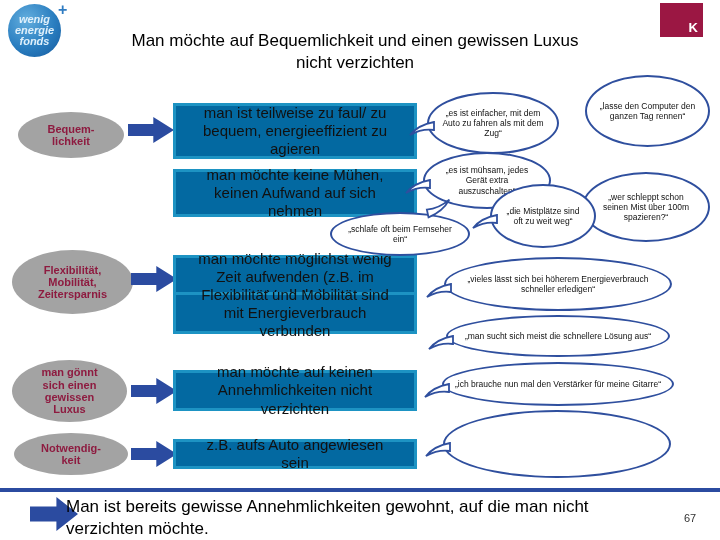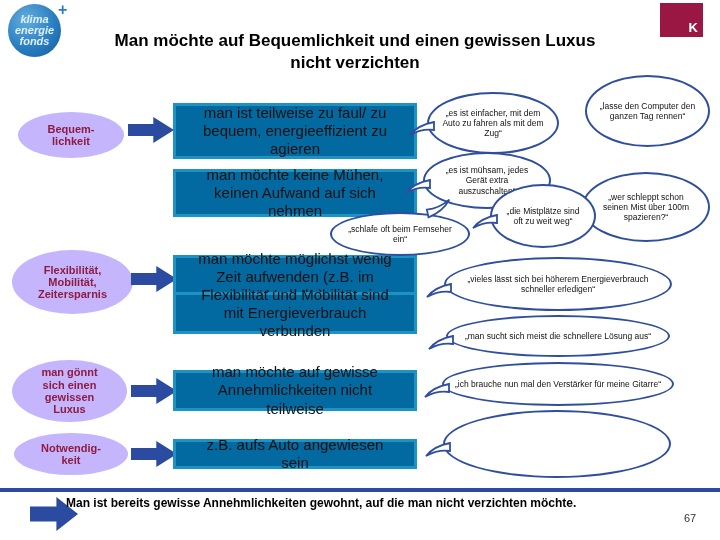--- a/index.html
+++ b/index.html
@@ -6,27 +6,27 @@
   .slide{position:relative;width:720px;height:540px;background:#ffffff;overflow:hidden;
          font-family:"Liberation Sans",sans-serif;}
 
   
   .logo-circle{position:absolute;left:8px;top:4px;width:53px;height:53px;border-radius:50%;
     background:radial-gradient(circle at 35% 30%, #63aede 0%, #2a7ec0 55%, #14589c 100%);
     display:flex;flex-direction:column;align-items:center;justify-content:center;
     color:#dff0fb;font-weight:bold;font-style:italic;font-size:11px;line-height:1.02;}
   .logo-plus{position:absolute;left:58px;top:1px;color:#2f7cc2;font-weight:bold;font-size:16px;}
   .title{position:absolute;left:55px;top:30px;width:600px;text-align:center;
-    font-weight:bold;font-size:17px;color:#000;line-height:1.3;}
+    font-weight:normal;font-size:17px;color:#000;line-height:1.3;}
   .k-badge{position:absolute;left:660px;top:3px;width:43px;height:34px;background:#9b1743;
     color:#fff;font-weight:bold;font-size:13px;display:flex;align-items:flex-end;
     justify-content:flex-end;padding:0 5px 2px 0;box-sizing:border-box;}
 
   
-  .cat{position:absolute;background:#c4b5fd;border-radius:50%;display:flex;align-items:center;
+  .cat{position:absolute;background:#a3a3a3;border-radius:50%;display:flex;align-items:center;
     justify-content:center;text-align:center;color:#8e1b40;font-weight:bold;font-size:11px;
     line-height:1.12;white-space:pre-line;}
   #cat1{left:18px;top:112px;width:106px;height:46px;}
   #cat2{left:12px;top:250px;width:121px;height:64px;}
   #cat3{left:12px;top:360px;width:115px;height:62px;}
   #cat4{left:14px;top:433px;width:114px;height:42px;}
 
   
   .arrow{position:absolute;background:#2b4ba0;
     clip-path:polygon(0 27%,55% 27%,55% 0,100% 50%,55% 100%,55% 73%,0 73%);}
@@ -62,31 +62,31 @@
   #bub10{left:443px;top:410px;width:228px;height:68px;}
   .tail{position:absolute;width:26px;height:16px;pointer-events:none;}
   .tail svg{display:block;width:100%;height:100%;overflow:visible;}
   .tail-left{left:-20px;top:45%;}
   .tail-top{right:16px;top:-13px;transform:rotate(168deg);}
 
   
   .footer-line{position:absolute;left:0;top:488px;width:720px;height:4px;background:#2b4ba0;}
   .footer-arrow{position:absolute;left:30px;top:497px;width:48px;height:34px;background:#2b4ba0;
     clip-path:polygon(0 28%,55% 28%,55% 0,100% 50%,55% 100%,55% 72%,0 72%);}
-  .footer-text{position:absolute;left:66px;top:496px;width:592px;font-weight:bold;
-    font-size:12px;color:#000;line-height:1.3;}
+  .footer-text{position:absolute;left:66px;top:496px;width:592px;font-weight:normal;
+    font-size:17px;color:#000;line-height:1.3;}
   .page-number{position:absolute;left:684px;top:512px;font-size:11px;color:#333;}
 </style>
 </head>
 <body>
 
 <div class="slide">
 
   <div class="logo-circle">
-    <span>klima</span>
+    <span>wenig</span>
     <span>energie</span>
     <span>fonds</span>
   </div>
   <span class="logo-plus">+</span>
   <div class="title">
     <div>Man möchte auf Bequemlichkeit und einen gewissen Luxus</div>
     <div>nicht verzichten</div>
   </div>
   <div class="k-badge">K</div>
 
@@ -104,21 +104,21 @@
 
   <div class="arrow" id="arr1"></div>
   <div class="arrow" id="arr2"></div>
   <div class="arrow" id="arr3"></div>
   <div class="arrow" id="arr4"></div>
 
   <div class="box" id="box1">man ist teilweise zu faul/ zu bequem, energieeffizient zu agieren</div>
   <div class="box" id="box2">man möchte keine Mühen, keinen Aufwand auf sich nehmen</div>
   <div class="box" id="box3">man möchte möglichst wenig Zeit aufwenden (z.B. im Verkehr)</div>
   <div class="box" id="box4">Flexibilität und Mobilität sind mit Energieverbrauch verbunden</div>
-  <div class="box" id="box5">man möchte auf gewisse Annehmlichkeiten nicht teilweise</div>
+  <div class="box" id="box5">man möchte auf keinen Annehmlichkeiten nicht verzichten</div>
   <div class="box" id="box6">z.B. aufs Auto angewiesen sein</div>
 
   <div class="bubble" id="bub1">
     <span class="tail tail-left">
         <svg viewBox="0 0 26 16">
           <path d="M25 2 C14 4 6 9 1 15 C10 10 18 9 25 10 Z" fill="#fff" stroke="#2f4f9e" stroke-width="1.8"></path>
         </svg>
       </span>
     <span>„es ist einfacher, mit dem Auto zu fahren als mit dem Zug“</span>
   </div>

